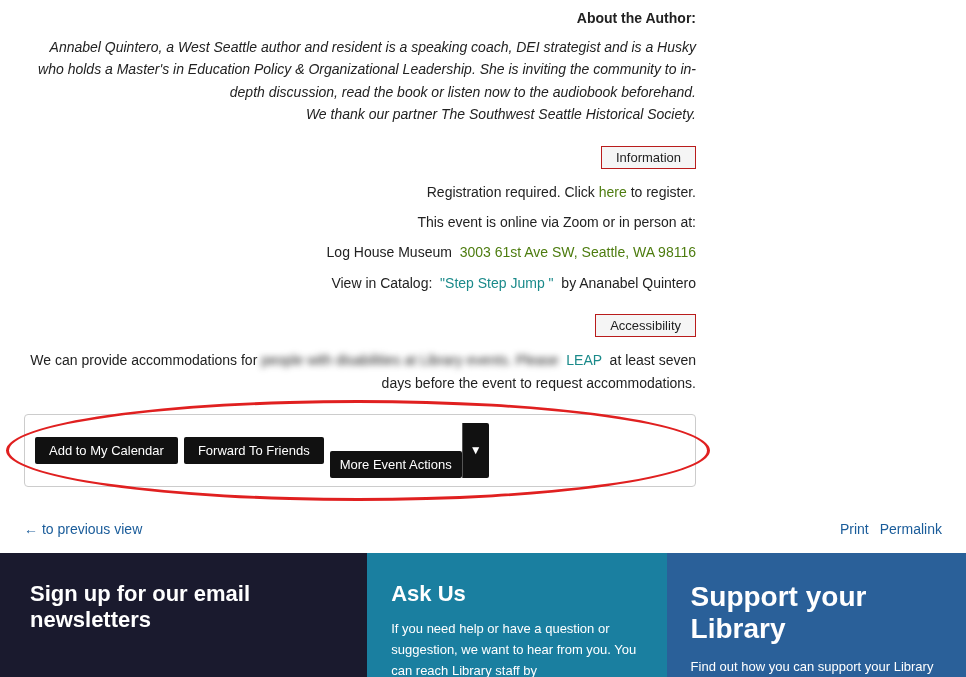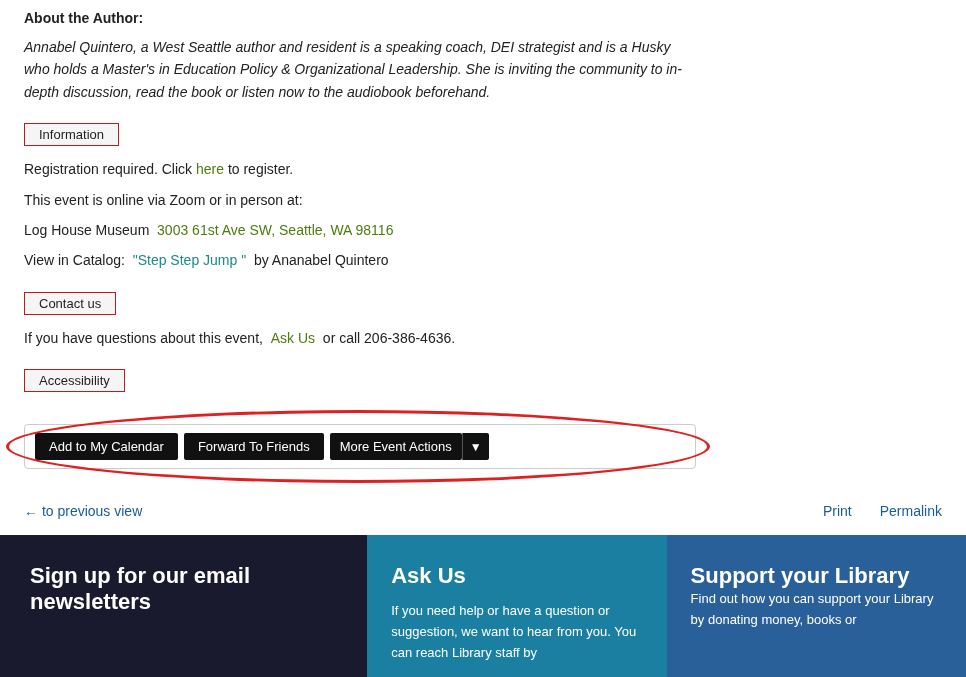--- a/index.html
+++ b/index.html
@@ -25,20 +25,21 @@
       border: 1px solid #b91c1c;
       padding: 3px 14px;
       font-size: 13px;
       font-weight: normal;
       margin-bottom: 12px;
       background: #f5f5f5;
     }
 
     .section-block {
       margin-bottom: 20px;
+      text-align: right;
     }
 
     .section-text {
       line-height: 1.6;
       margin-bottom: 8px;
     }
 
     a.link-blue {
       color: #4d7c0f;
       text-decoration: none;
@@ -93,20 +94,21 @@
       background: #111;
       color: #fff;
       border: none;
       padding: 6px 10px;
       font-size: 13px;
       cursor: pointer;
       border-radius: 2px;
       display: flex;
       align-items: center;
       gap: 4px;
+      margin-top: 28px;
     }
 
     .btn-dropdown-arrow {
       background: #111;
       color: #fff;
       border: none;
       border-left: 1px solid #555;
       padding: 6px 7px;
       font-size: 12px;
       cursor: pointer;
@@ -125,21 +127,21 @@
       font-size: 14px;
     }
 
     .nav-bar a {
       color: #1a5c9a;
       text-decoration: none;
     }
 
     .nav-right {
       display: flex;
-      gap: 28px;
+      gap: 11px;
     }
 
     
     .footer {
       display: flex;
       margin-top: 10px;
     }
 
     .footer-newsletter {
       background: #1a1a2e;
@@ -173,22 +175,23 @@
     }
 
     .footer-support {
       background: #2a6099;
       color: #fff;
       padding: 28px 24px;
       flex: 0.9;
     }
 
     .footer-support h2 {
-      font-size: 22px;
-      font-weight: bold;
+      font-size: 28px;
+      font-weight: bold;
+      margin-bottom: 12px;
     }
 
     .footer-support p {
       font-size: 13px;
       line-height: 1.6;
     }
 
     .blurred-text {
       filter: blur(3px);
       display: inline;
@@ -197,20 +200,21 @@
 </head>
 <body>
 
 <div class="main-content">
 
   <div class="section-block">
     <p class="about-author-title">About the Author:</p>
     <p class="author-bio">
       <span>Annabel Quintero, a West Seattle author and resident is a speaking coach, DEI strategist and is a Husky who holds a Master's in Education Policy &amp; Organizational Leadership. She is inviting the community to in-depth discussion, read the book or listen now to the audiobook beforehand.</span>
       <br>
+      <span>We thank our partner The Southwest Seattle Historical Society.</span>
     </p>
   </div>
 
   <div class="section-block">
     <div class="section-heading">Information</div>
     <p class="section-text">
       <span>Registration required. Click</span>
       <a href="#" class="link-blue">here</a>
       <span>to register.</span>
     </p>
@@ -219,31 +223,29 @@
       <span>Log House Museum</span>
       &nbsp;<a href="#" class="link-blue">3003 61st Ave SW, Seattle, WA 98116</a>
     </p>
     <p class="section-text">
       <span>View in Catalog:</span>
       &nbsp;<a href="#" class="link-teal">"Step Step Jump "</a>
       &nbsp;<span>by Ananabel Quintero</span>
     </p>
   </div>
 
-  <div class="section-block">
-    <div class="section-heading">Contact us</div>
-    <p class="section-text">
-      <span>If you have questions about this event,</span>
-      &nbsp;<a href="#" class="link-blue">Ask Us</a>
-      &nbsp;<span>or call 206-386-4636.</span>
-    </p>
-  </div>
 
   <div class="section-block">
     <div class="section-heading">Accessibility</div>
+    <p class="section-text">
+      <span>We can provide accommodations for</span>
+      <span class="blurred-text">people with disabilities at Library events. Please</span>
+      &nbsp;<a href="#" class="link-teal">LEAP</a>
+      &nbsp;<span>at least seven days before the event to request accommodations.</span>
+    </p>
   </div>
 
   <div class="action-bar-wrapper">
     <div class="red-oval"></div>
     <div class="action-bar">
       <button class="btn-black">Add to My Calendar</button>
       <button class="btn-black">Forward To Friends</button>
       <div class="more-actions-group">
         <button class="btn-more">
           <span>More Event Actions</span>

